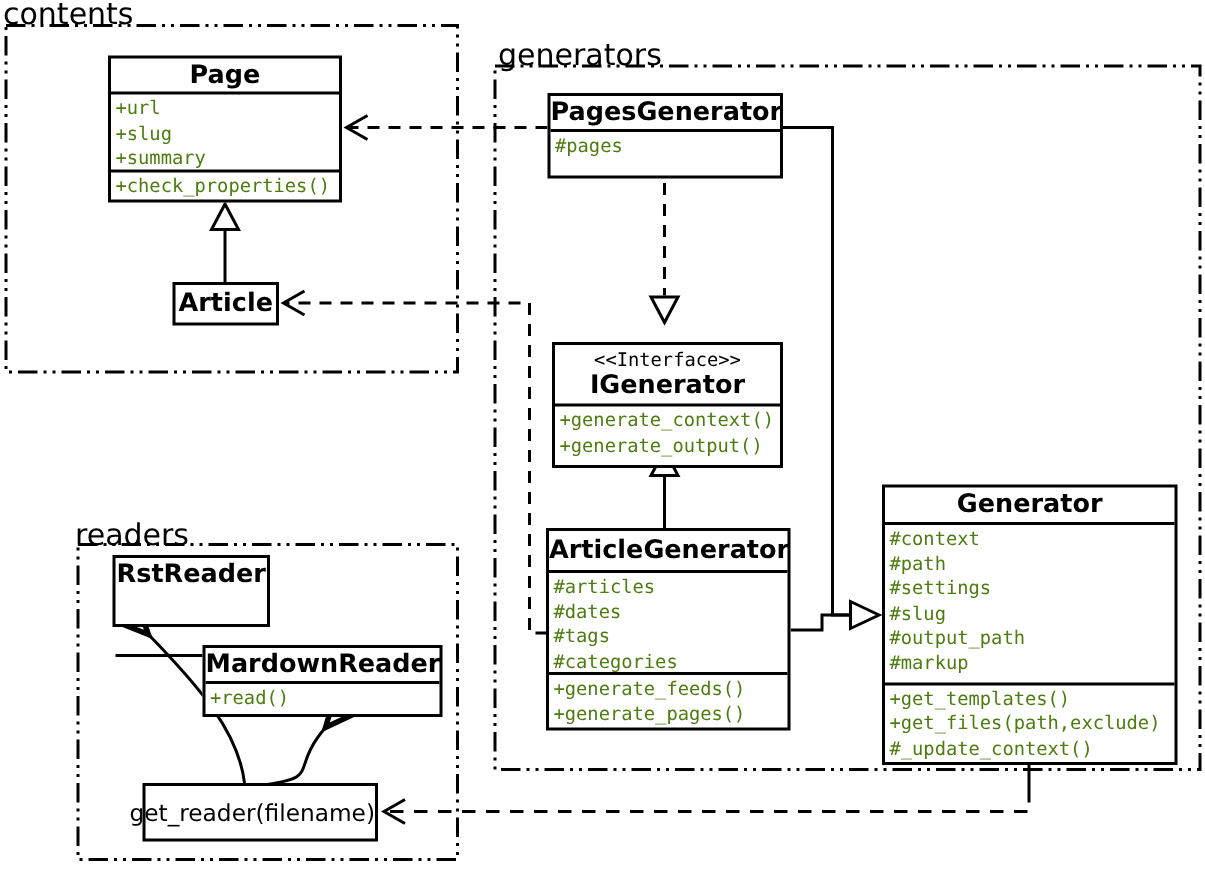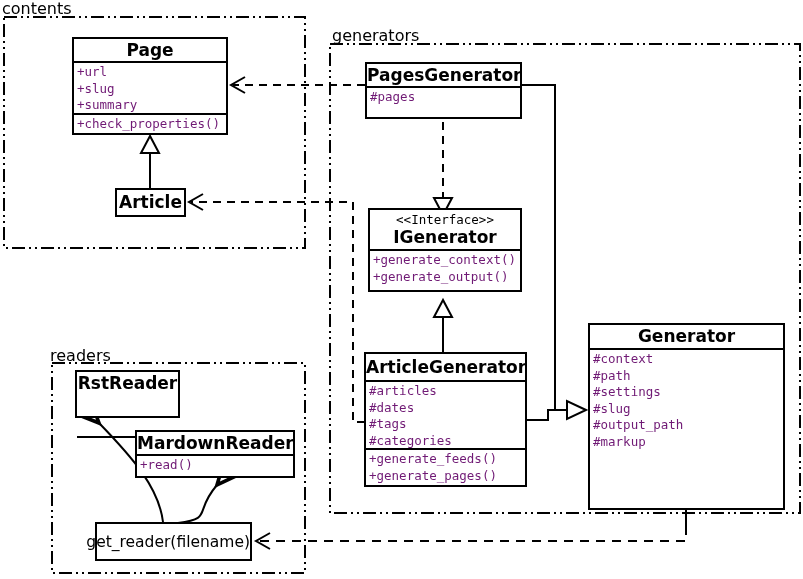--- a/index.html
+++ b/index.html
@@ -2,21 +2,21 @@
 <html><head>
 <meta charset="utf-8">
 <style>
   html,body{margin:0;padding:0;}
   body{
     width:803px;height:579px;position:relative;background:#ffffff;
     font-family:"DejaVu Sans",sans-serif;overflow:hidden;
   }
   #wires{position:absolute;left:0;top:0;z-index:1;}
   .pkg-label{
-    position:absolute;z-index:3;font-size:16px;color:#000;line-height:18px;
+    position:absolute;z-index:3;font-size:20px;color:#000;line-height:18px;
     font-family:"DejaVu Sans",sans-serif;
   }
   #lbl-contents{left:2px;top:0px;}
   #lbl-generators{left:332px;top:27px;}
   #lbl-readers{left:50px;top:347px;}
   .class-box{
     position:absolute;z-index:2;background:#ffffff;border:2px solid #000;
     box-sizing:border-box;display:flex;flex-direction:column;
   }
   .cb-title{
@@ -24,28 +24,28 @@
     font-family:"DejaVu Sans",sans-serif;white-space:nowrap;
   }
   .stereotype{
     font-family:"DejaVu Sans Mono",monospace;font-size:12.5px;line-height:15px;
     font-weight:normal;text-align:center;padding-top:2px;
   }
   .cb-comp{border-top:2px solid #000;padding:1px 3px;overflow:hidden;}
   .grow{flex:1;}
   .member{
     font-family:"DejaVu Sans Mono",monospace;font-size:12.5px;line-height:16.5px;
-    white-space:pre;color:#701a75;
+    white-space:pre;color:#4d7c0f;
   }
   
   #box-page{left:72px;top:37px;width:156px;height:98px;}
   #box-article{left:115px;top:188px;width:71px;height:29px;justify-content:center;}
   #box-article .cb-title{line-height:25px;}
   #box-pagesgen{left:365px;top:62px;width:157px;height:57px;}
-  #box-igen{left:368px;top:208px;width:154px;height:84px;}
+  #box-igen{left:368px;top:228px;width:154px;height:84px;}
   #box-igen .cb-title{line-height:20px;padding-bottom:2px;}
   #box-articlegen{left:364px;top:352px;width:163px;height:135px;}
   #box-articlegen .cb-title{line-height:26px;}
   #box-generator{left:588px;top:323px;width:197px;height:187px;}
   #box-generator .cb-title{line-height:23px;}
   #box-rst{left:75px;top:370px;width:105px;height:48px;gap:42px;}
   #box-mardown{left:135px;top:430px;width:160px;height:48px;}
   #box-getreader{
     left:95px;top:522px;width:157px;height:39px;align-items:flex-end;justify-content:center;
   }
@@ -149,20 +149,25 @@
 <div class="class-box" id="box-generator">
   <div class="cb-title">Generator</div>
   <div class="cb-comp grow">
       <div class="member">#context</div>
       <div class="member">#path</div>
       <div class="member">#settings</div>
       <div class="member">#slug</div>
       <div class="member">#output_path</div>
       <div class="member">#markup</div>
     </div>
+  <div class="cb-comp">
+      <div class="member">+get_templates()</div>
+      <div class="member">+get_files(path,exclude)</div>
+      <div class="member">#_update_context()</div>
+    </div>
 </div>
 
 <div class="class-box" id="box-rst">
   <div class="cb-title">RstReader</div>
   <div class="cb-comp grow">
       <div class="member">+read()</div>
     </div>
 </div>
 
 <div class="class-box" id="box-mardown">

